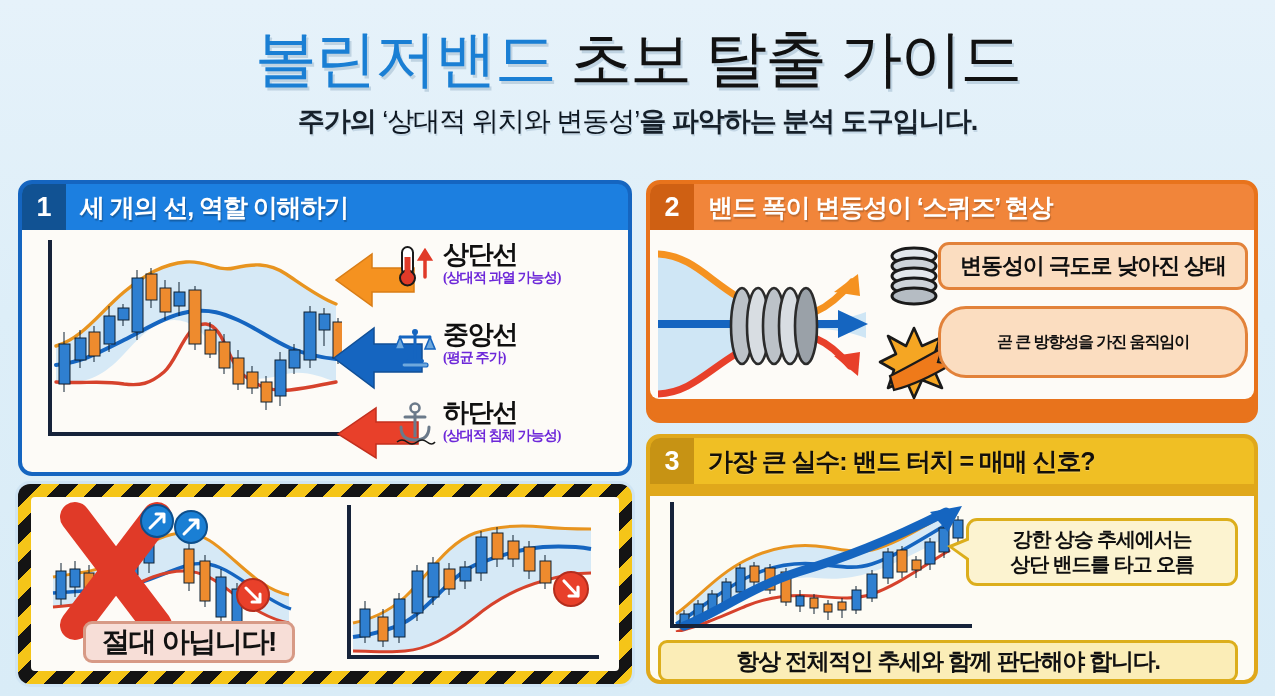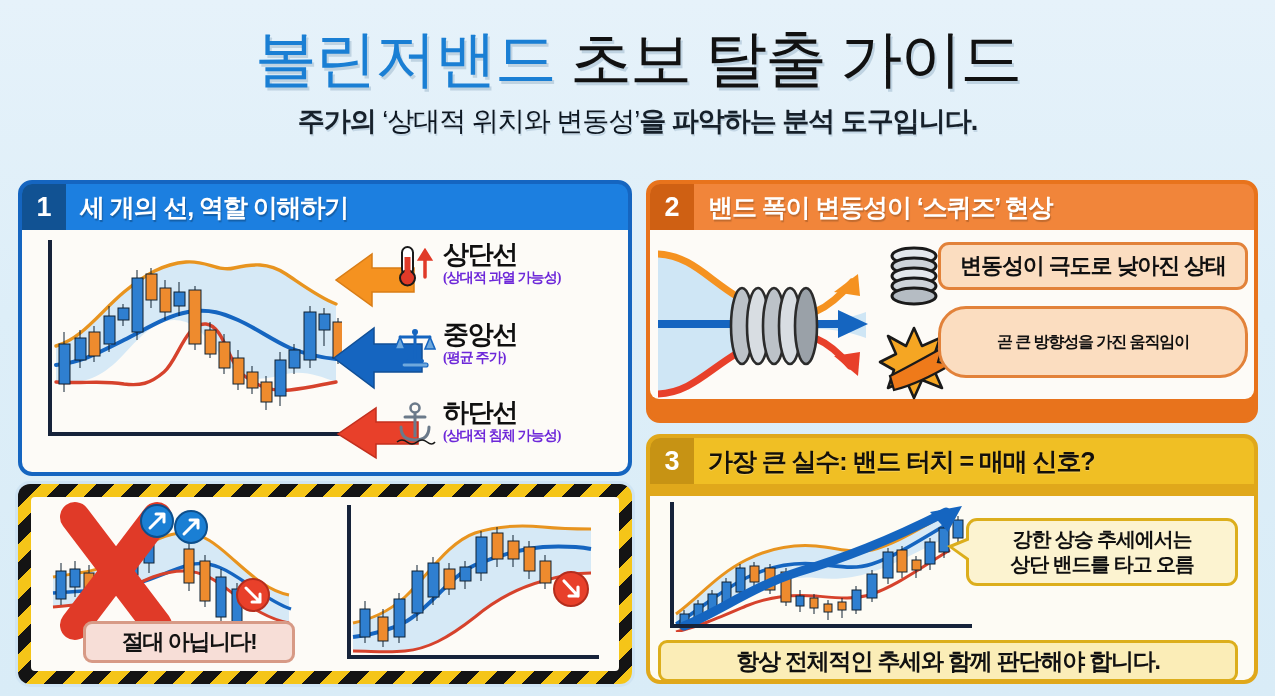--- a/index.html
+++ b/index.html
@@ -195,21 +195,21 @@
   #nope-banner {
     position: absolute;
     left: 52px; top: 124px;
     width: 212px; height: 42px;
     background: #f7ded7;
     border: 3px solid #d79a86;
     border-radius: 9px;
     display: flex;
     align-items: center;
     justify-content: center;
-    font-size: 22px;
+    font-size: 28px;
     font-weight: 900;
     letter-spacing: -1.4px;
     color: #121212;
     box-sizing: border-box;
   }
 
   
   #p2-squeeze {
     position: absolute;
     left: 8px; top: 4px;

